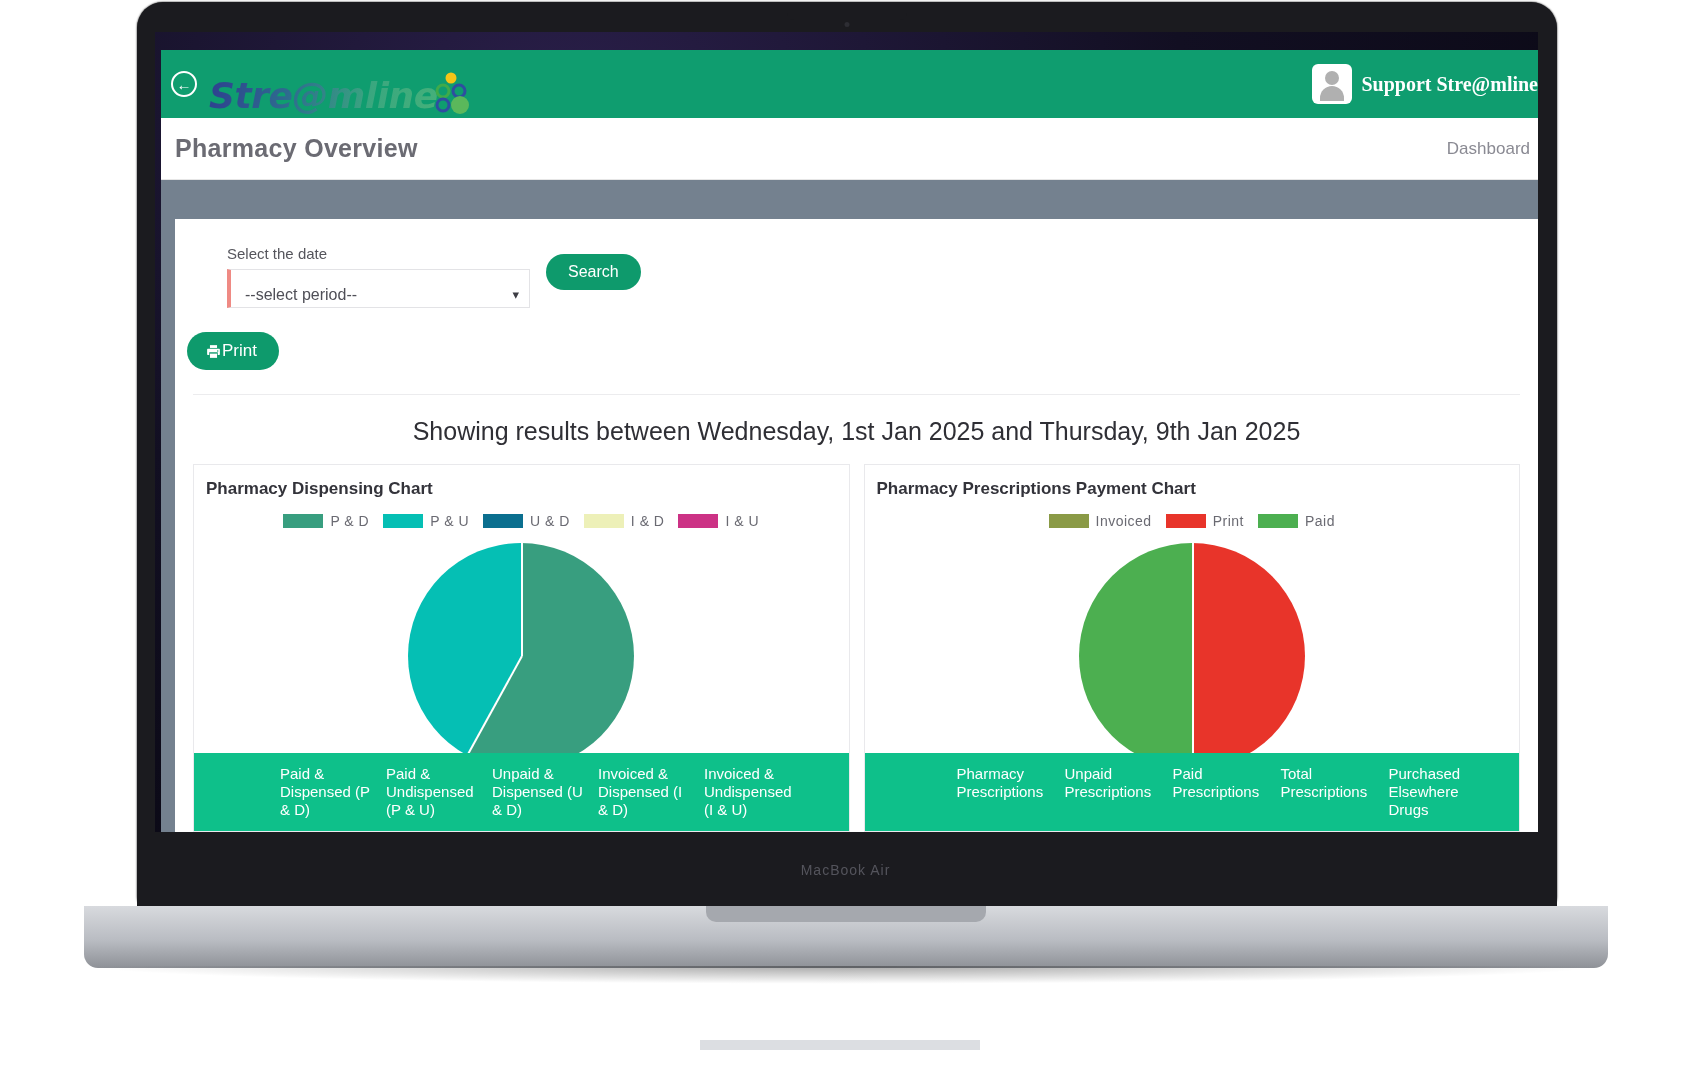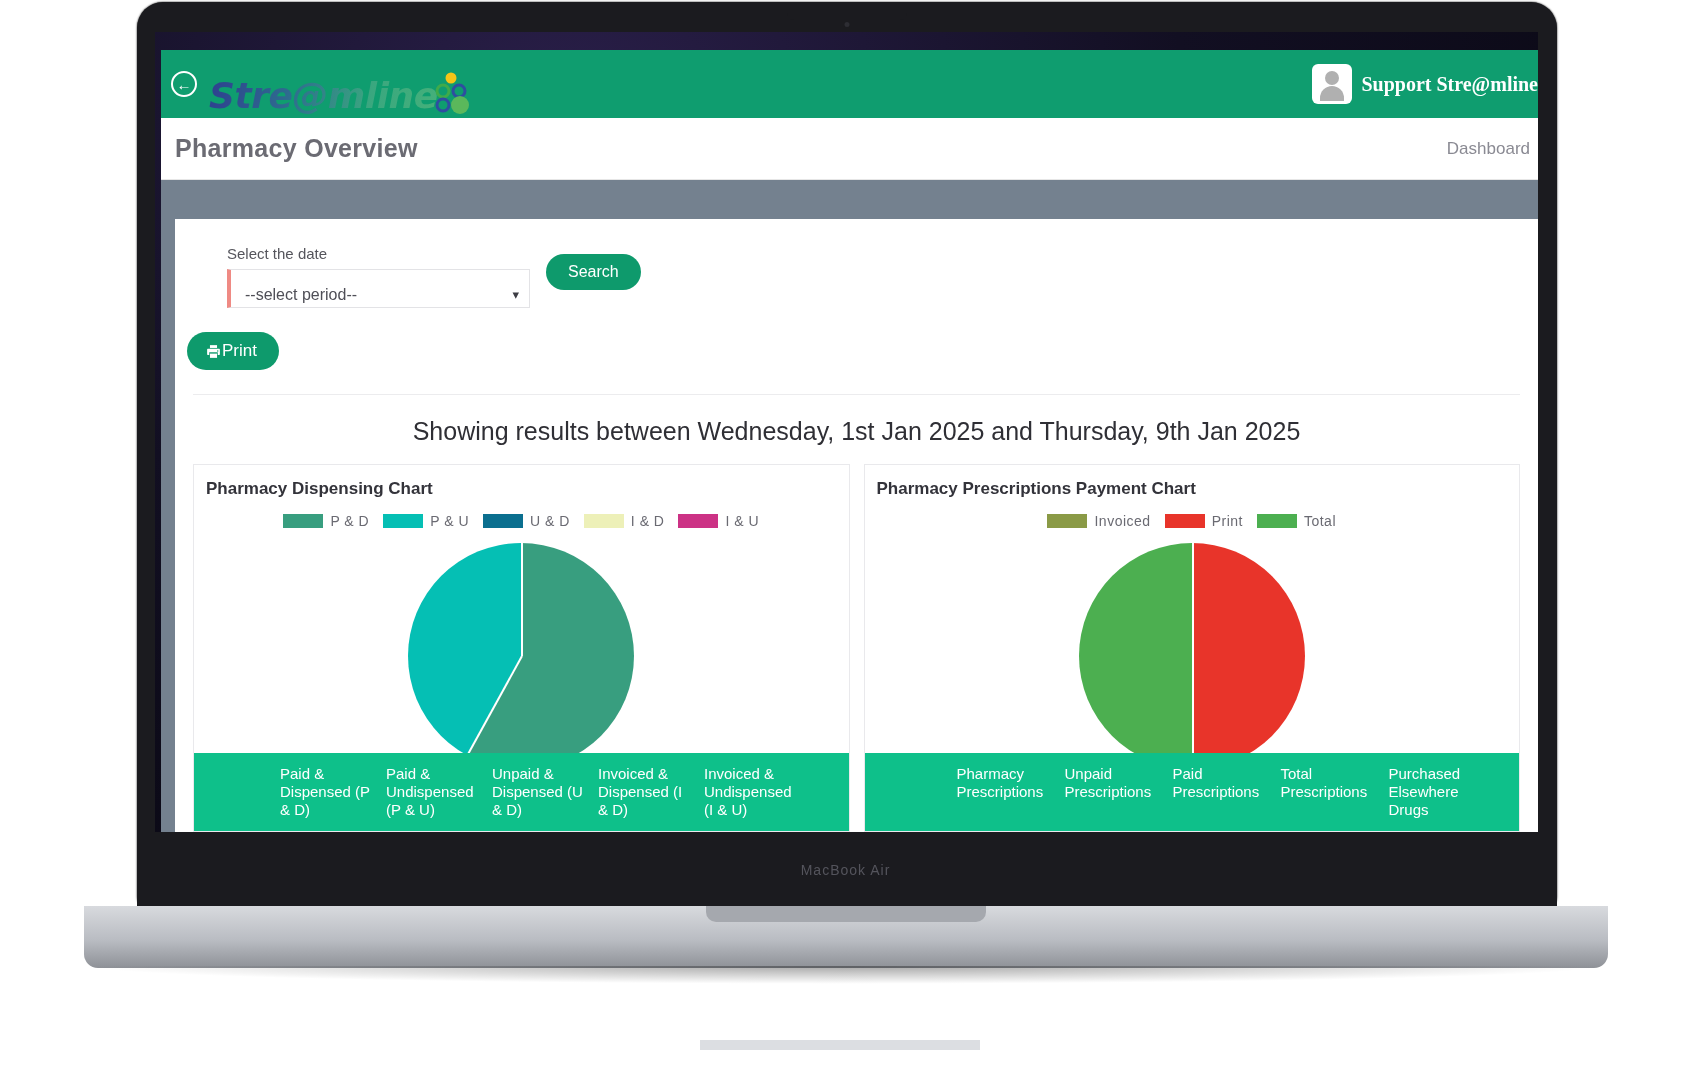--- a/index.html
+++ b/index.html
@@ -538,21 +538,21 @@
                   <div class="legend-item">
                     <span class="legend-swatch" style="background: rgb(138, 154, 70);"></span>
                     <span class="legend-label">Invoiced</span>
                   </div>
                   <div class="legend-item">
                     <span class="legend-swatch" style="background: rgb(232, 52, 42);"></span>
                     <span class="legend-label">Print</span>
                   </div>
                   <div class="legend-item">
                     <span class="legend-swatch" style="background: rgb(76, 175, 80);"></span>
-                    <span class="legend-label">Total</span>
+                    <span class="legend-label">Paid</span>
                   </div>
                 </div>
 
               <div class="pie-wrap">
                 <div class="pie" id="payment-pie" style="background: conic-gradient(rgb(232, 52, 42) 0deg, rgb(232, 52, 42) 180deg, rgb(76, 175, 80) 180deg, rgb(76, 175, 80) 360deg);">
                   <div class="pie-sep" style="transform:rotate(0deg)"></div>
                   <div class="pie-sep" id="payment-sep2" style="transform: rotate(180deg);"></div>
                 </div>
               </div>
 

